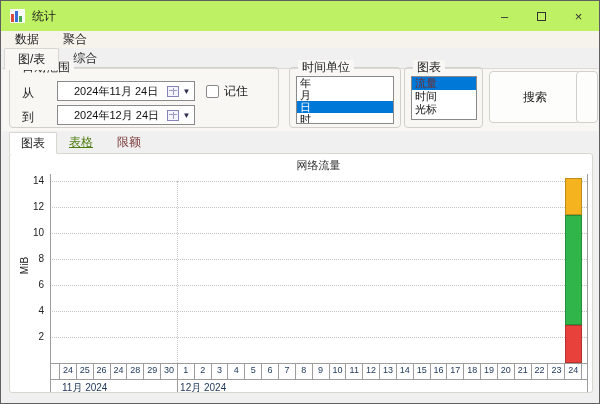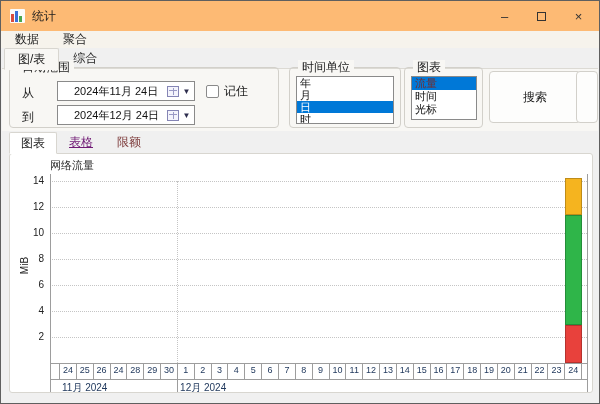--- a/index.html
+++ b/index.html
@@ -1,21 +1,21 @@
 <!DOCTYPE html>
 <html><head>
 <meta charset="utf-8">
 <style>
   *{box-sizing:border-box;margin:0;padding:0}
   html,body{width:600px;height:404px;overflow:hidden}
   body{font-family:"Liberation Sans",sans-serif;background:#f0f0f0}
   .window{position:relative;width:600px;height:404px;background:#f0f0f0;border:1px solid #5f5f5f;overflow:hidden}
 
   
-  .titlebar{position:absolute;top:0;left:0;right:0;height:30px;background:#fdba74;display:flex;align-items:center}
+  .titlebar{position:absolute;top:0;left:0;right:0;height:30px;background:#bef264;display:flex;align-items:center}
   .app-icon{width:15px;height:14px;margin:0 7px 0 9px;display:flex;align-items:flex-end;gap:1px;background:#fbfbfb;padding:1px;border-radius:1px}
   .app-icon i{display:block;width:3px}
   .app-icon .b1{height:8px;background:#d84b3e}
   .app-icon .b2{height:11px;background:#3a6fd8}
   .app-icon .b3{height:6px;background:#49a74e}
   .title-text{font-size:12px;color:#1b1b1b}
   .win-btns{position:absolute;right:2px;top:0;height:30px;display:flex}
   .win-btn{width:37px;height:30px;display:flex;align-items:center;justify-content:center;font-size:13px;color:#333}
   .max-glyph{width:9px;height:9px;border:1px solid #333}
 
@@ -49,21 +49,21 @@
 
   .btn{position:absolute;background:#fdfdfc;border:1px solid #d2d0ca;border-radius:4px;display:flex;align-items:center;justify-content:center;font-size:12px;color:#1e1e1e;z-index:2}
 
   
   .tabs2{position:absolute;top:131px;left:8px;height:21px;display:flex;z-index:3}
   .tab2{font-size:12px;color:#1e1e1e;padding:0 11px;display:flex;align-items:center;border:1px solid transparent}
   .tab2.selected{background:#fff;border-color:#d8d6d0;border-bottom-color:#fff;border-radius:2px 2px 0 0;height:22px}
   .chart-panel{position:absolute;left:8px;top:152px;width:584px;height:240px;background:#fff;border:1px solid #d8d6d0;border-radius:3px;z-index:2}
   #chart-canvas{position:absolute;inset:0;overflow:hidden}
 
-  .c-title{position:absolute;font-size:11px;color:#2e2e2e;text-align:left}
+  .c-title{position:absolute;font-size:11px;color:#2e2e2e;text-align:center}
   .c-ylab{position:absolute;font-size:10px;color:#222;width:24px;text-align:center;transform:rotate(-90deg)}
   .ytick{position:absolute;font-size:10px;color:#222;text-align:right;width:34px;left:0}
   .gridline{position:absolute;height:0;border-top:1px dotted #c5c5c5}
   .vdot{position:absolute;width:0;border-left:1px dotted #c5c5c5}
   .axline{position:absolute;background:#9d9d9d}
   .dayrow{position:absolute;display:flex}
   .daycell{flex:1;border-right:1px solid #9d9d9d;font-size:9px;color:#223a5e;text-align:center;line-height:15px;overflow:hidden}
   .daycell:first-child{border-left:1px solid #9d9d9d}
   .mlabel{position:absolute;font-size:10px;color:#223a5e;white-space:nowrap}
   .barseg{position:absolute;border:1px solid rgba(0,0,0,0.22)}
@@ -137,21 +137,21 @@
         <div class="lb-item">时间</div>
         <div class="lb-item">光标</div>
       </div>
   </div>
 
   <button class="btn" style="left:488px;top:70px;width:92px;height:52px">搜索</button>
   <button class="btn" style="left:575px;top:70px;width:22px;height:52px"></button>
 
   <div class="tabs2">
       <div class="tab2 selected" style="color: rgb(30, 30, 30);">图表</div>
-      <div class="tab2" style="color: #701a75; text-decoration: underline;">表格</div>
+      <div class="tab2" style="color: #4d7c0f; text-decoration: underline;">表格</div>
       <div class="tab2" style="color: rgb(125, 59, 59); font-family: Liberation Mono, monospace;">限额</div>
     </div>
 
   <div class="chart-panel">
     <div id="chart-canvas">
       <div class="c-title" style="left:40px;top:4px;width:537px">网络流量</div>
       <div class="c-ylab" style="left:2px;top:106px">MiB</div>
     <div class="gridline" style="left: 40px; top: 183px; width: 537px;"></div>
         <div class="ytick" style="top: 177px;">2</div>
         <div class="gridline" style="left: 40px; top: 157px; width: 537px;"></div>

